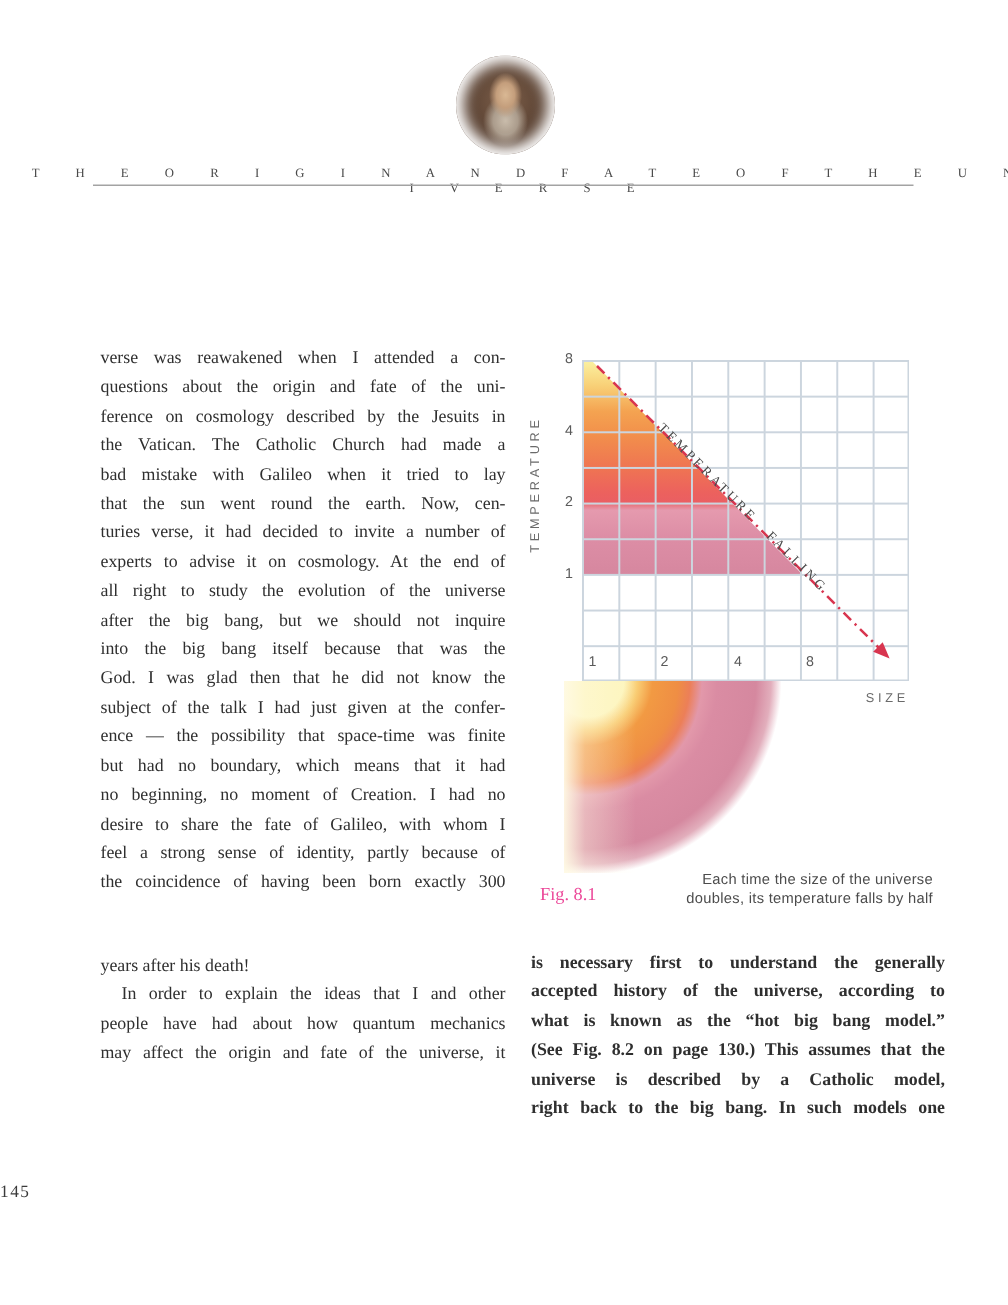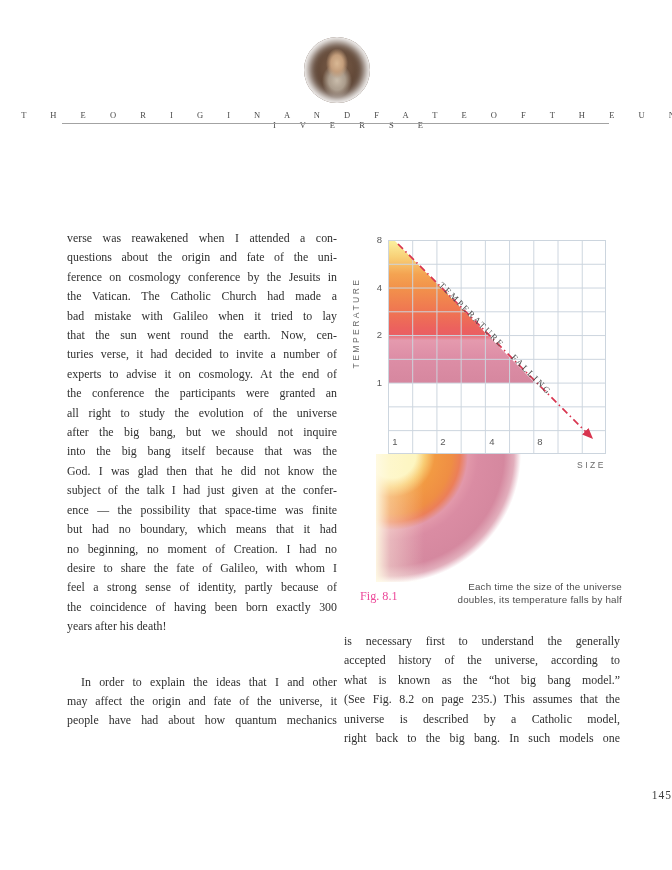--- a/index.html
+++ b/index.html
@@ -12,24 +12,24 @@
       radial-gradient(ellipse 15px 17px at 50% 66%, #c9bcab 0%, #ab9c8c 55%, rgba(171,156,140,0) 100%),
       radial-gradient(circle at 50% 45%, #7d5f4a 0%, #5f4636 45%, #543d2f 72%, #7a6352 100%);}
   .portrait::after{content:"";position:absolute;inset:0;border-radius:50%;
       box-shadow:inset 0 0 9px 5px #ffffff;}
   .header-title{position:absolute;left:0;top:110px;width:672px;text-align:center;
       font-size:8.5px;letter-spacing:6px;word-spacing:10px;color:#4a4a4a;padding-left:15px;}
   .header-rule{position:absolute;left:62px;top:123px;width:547px;height:1px;background:#a3a3a3;}
   
   .textcol{position:absolute;font-size:11.9px;line-height:19.4px;color:#2f2f2f;}
   .left-col{left:67px;top:229px;width:270px;}
-  .right-col{left:344px;top:632px;width:276px;}
+  .right-col{left:354px;top:632px;width:276px;font-weight:bold;}
   .tline{text-align:justify;text-align-last:justify;white-space:nowrap;}
-  .tline.plain{text-align-last:left;}
-  .tline.indent{text-indent:14px;margin-top:36px;}
+  .tline.plain{text-align-last:left;margin-top:36px;}
+  .tline.indent{text-indent:14px;}
   
   .grid{position:absolute;left:388px;top:240px;width:218px;height:214px;}
   .grid .layer{position:absolute;inset:0;}
   .gridlines{position:absolute;inset:0;
     background-image:
       linear-gradient(to right,#ccd5de 1px,transparent 1px),
       linear-gradient(to bottom,#ccd5de 1px,transparent 1px);
     background-size:24.22px 100%,100% 23.78px;
     box-shadow:inset -1px 0 0 #ccd5de, inset 0 -1px 0 #ccd5de;}
   .ytick{position:absolute;left:-20px;width:14px;text-align:right;
@@ -46,57 +46,56 @@
   .rings{position:absolute;left:376px;top:454px;width:146px;height:128px;
     background:
       linear-gradient(90deg, rgba(255,250,228,0.95) 0px, rgba(255,250,228,0.4) 14px, rgba(255,255,255,0) 48px),
       radial-gradient(circle 130px at 16px 0px,
         #fdf5bc 0px,#fdf5bc 24px,#f9cd74 33px,#f29a43 43px,#ef8e44 60px,#ec7f58 68px,
         #e298aa 76px,#da8ca3 86px,#d5889f 112px,#e2aebc 122px,rgba(255,255,255,0) 129px);}
   .fig-label{position:absolute;left:360px;top:589px;font-size:12.2px;color:#ec4899;}
   .fig-caption{position:absolute;right:50px;top:580px;width:230px;text-align:right;
     font-family:"Liberation Sans",sans-serif;font-size:9.8px;line-height:13.2px;color:#4c4c4c;letter-spacing:0.2px;}
   .fig-caption .tline{text-align:left;text-align-last:right;white-space:nowrap;}
-  .page-number{position:absolute;left:0;top:789px;width:672px;text-align:right;
+  .page-number{position:absolute;left:0;top:789px;width:672px;text-align:left;
     font-size:11.5px;color:#3a3a3a;letter-spacing:1px;}
 </style>
 </head>
 <body>
 
 <div class="page">
 
   <div class="portrait"></div>
   <div class="header-title">T H E   O R I G I N   A N D   F A T E   O F   T H E   U N I V E R S E</div>
   <div class="header-rule"></div>
 
   <div class="textcol left-col">
       <div class="tline">verse was reawakened when I attended a con-</div>
       <div class="tline">questions about the origin and fate of the uni-</div>
-      <div class="tline">ference on cosmology conference by the Jesuits in</div>
+      <div class="tline">ference on cosmology described by the Jesuits in</div>
       <div class="tline">the Vatican. The Catholic Church had made a</div>
       <div class="tline">bad mistake with Galileo when it tried to lay</div>
       <div class="tline">that the sun went round the earth. Now, cen-</div>
       <div class="tline">turies verse, it had decided to invite a number of</div>
       <div class="tline">experts to advise it on cosmology. At the end of</div>
-      <div class="tline">the conference the participants were granted an</div>
       <div class="tline">all right to study the evolution of the universe</div>
       <div class="tline">after the big bang, but we should not inquire</div>
       <div class="tline">into the big bang itself because that was the</div>
       <div class="tline">God. I was glad then that he did not know the</div>
       <div class="tline">subject of the talk I had just given at the confer-</div>
       <div class="tline">ence — the possibility that space-time was finite</div>
       <div class="tline">but had no boundary, which means that it had</div>
       <div class="tline">no beginning, no moment of Creation. I had no</div>
       <div class="tline">desire to share the fate of Galileo, with whom I</div>
       <div class="tline">feel a strong sense of identity, partly because of</div>
       <div class="tline">the coincidence of having been born exactly 300</div>
       <div class="tline plain">years after his death!</div>
       <div class="tline indent">In order to explain the ideas that I and other</div>
+      <div class="tline">people have had about how quantum mechanics</div>
       <div class="tline">may affect the origin and fate of the universe, it</div>
-      <div class="tline">people have had about how quantum mechanics</div>
     </div>
 
   <div class="grid">
     <svg class="layer" width="218" height="214" viewBox="0 0 218 214">
       <defs>
         <linearGradient id="tg" gradientUnits="userSpaceOnUse" x1="0" y1="0" x2="0" y2="143">
           <stop offset="0%" stop-color="#fbf2a2"></stop>
           <stop offset="12%" stop-color="#f8d077"></stop>
           <stop offset="24%" stop-color="#f4a351"></stop>
           <stop offset="34%" stop-color="#f2914b"></stop>
@@ -143,20 +142,20 @@
   <div class="fig-label">Fig. 8.1</div>
   <div class="fig-caption">
       <div class="tline">Each time the size of the universe</div>
       <div class="tline">doubles, its temperature falls by half</div>
     </div>
 
   <div class="textcol right-col">
       <div class="tline">is necessary first to understand the generally</div>
       <div class="tline">accepted history of the universe, according to</div>
       <div class="tline">what is known as the “hot big bang model.”</div>
-      <div class="tline">(See Fig. 8.2 on page 235.) This assumes that the</div>
+      <div class="tline">(See Fig. 8.2 on page 130.) This assumes that the</div>
       <div class="tline">universe is described by a Catholic model,</div>
       <div class="tline">right back to the big bang. In such models one</div>
     </div>
 
   <div class="page-number">145</div>
 
 </div>
 
 </body></html>

